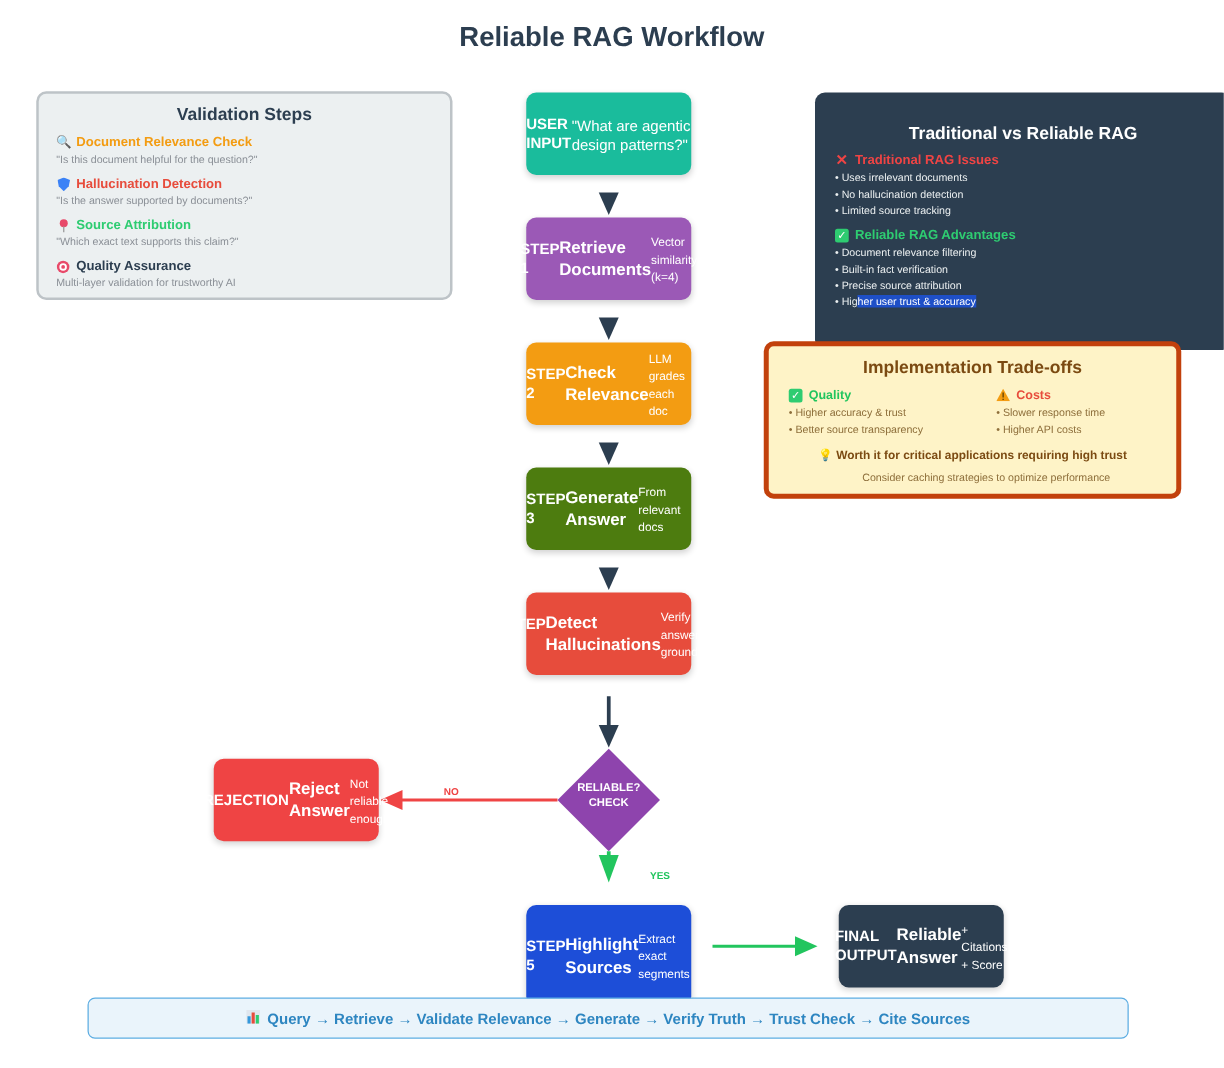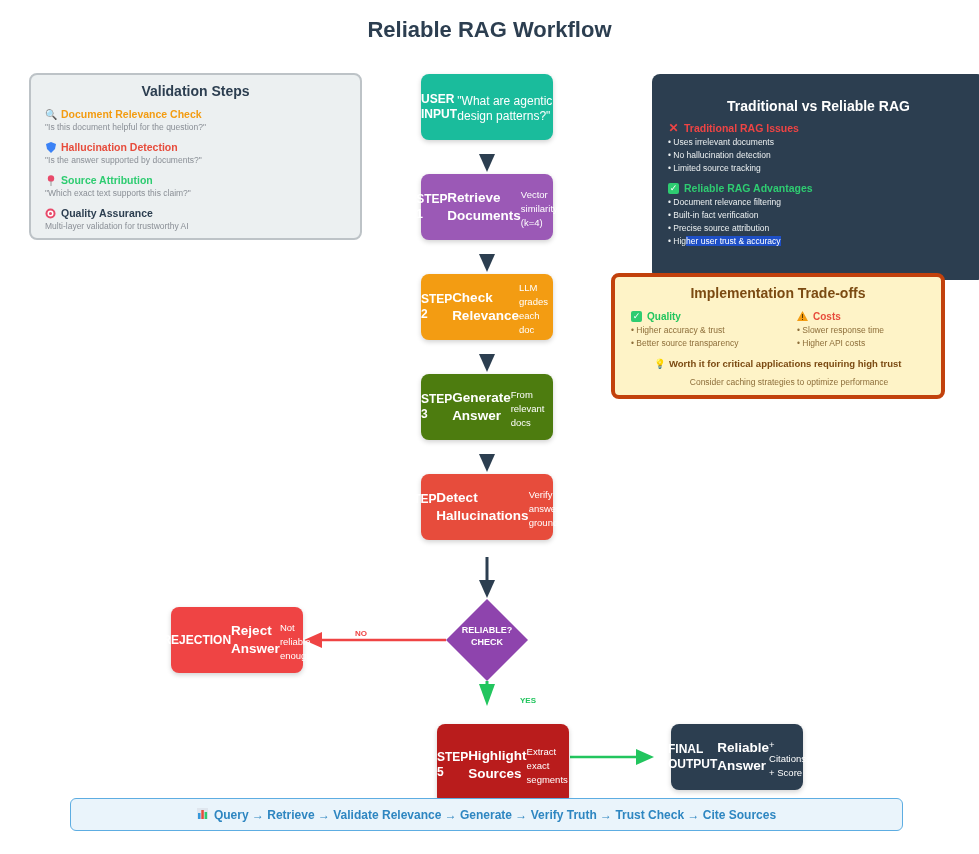--- a/index.html
+++ b/index.html
@@ -119,21 +119,21 @@
   <div class="l2">Detect Hallucinations</div>
   <div class="l3">Verify answer grounded</div>
 </div>
 
 <div class="box" style="left:171px; top:607px; height:66px; background:#ef4444;">
   <div class="l1">REJECTION</div>
   <div class="l2">Reject Answer</div>
   <div class="l3">Not reliable enough</div>
 </div>
 
-<div class="box" style="left:421px; top:724px; height:81px; background:#b91c1c;margin-left:16px;">
+<div class="box" style="left:421px; top:724px; height:81px; background:#1d4ed8;">
   <div class="l1">STEP 5</div>
   <div class="l2">Highlight Sources</div>
   <div class="l3">Extract exact segments</div>
 </div>
 
 <div class="box" style="left:671px; top:724px; height:66px; background:#2c3e50;">
   <div class="l1">FINAL OUTPUT</div>
   <div class="l2">Reliable Answer</div>
   <div class="l3">+ Citations + Score</div>
 </div>

